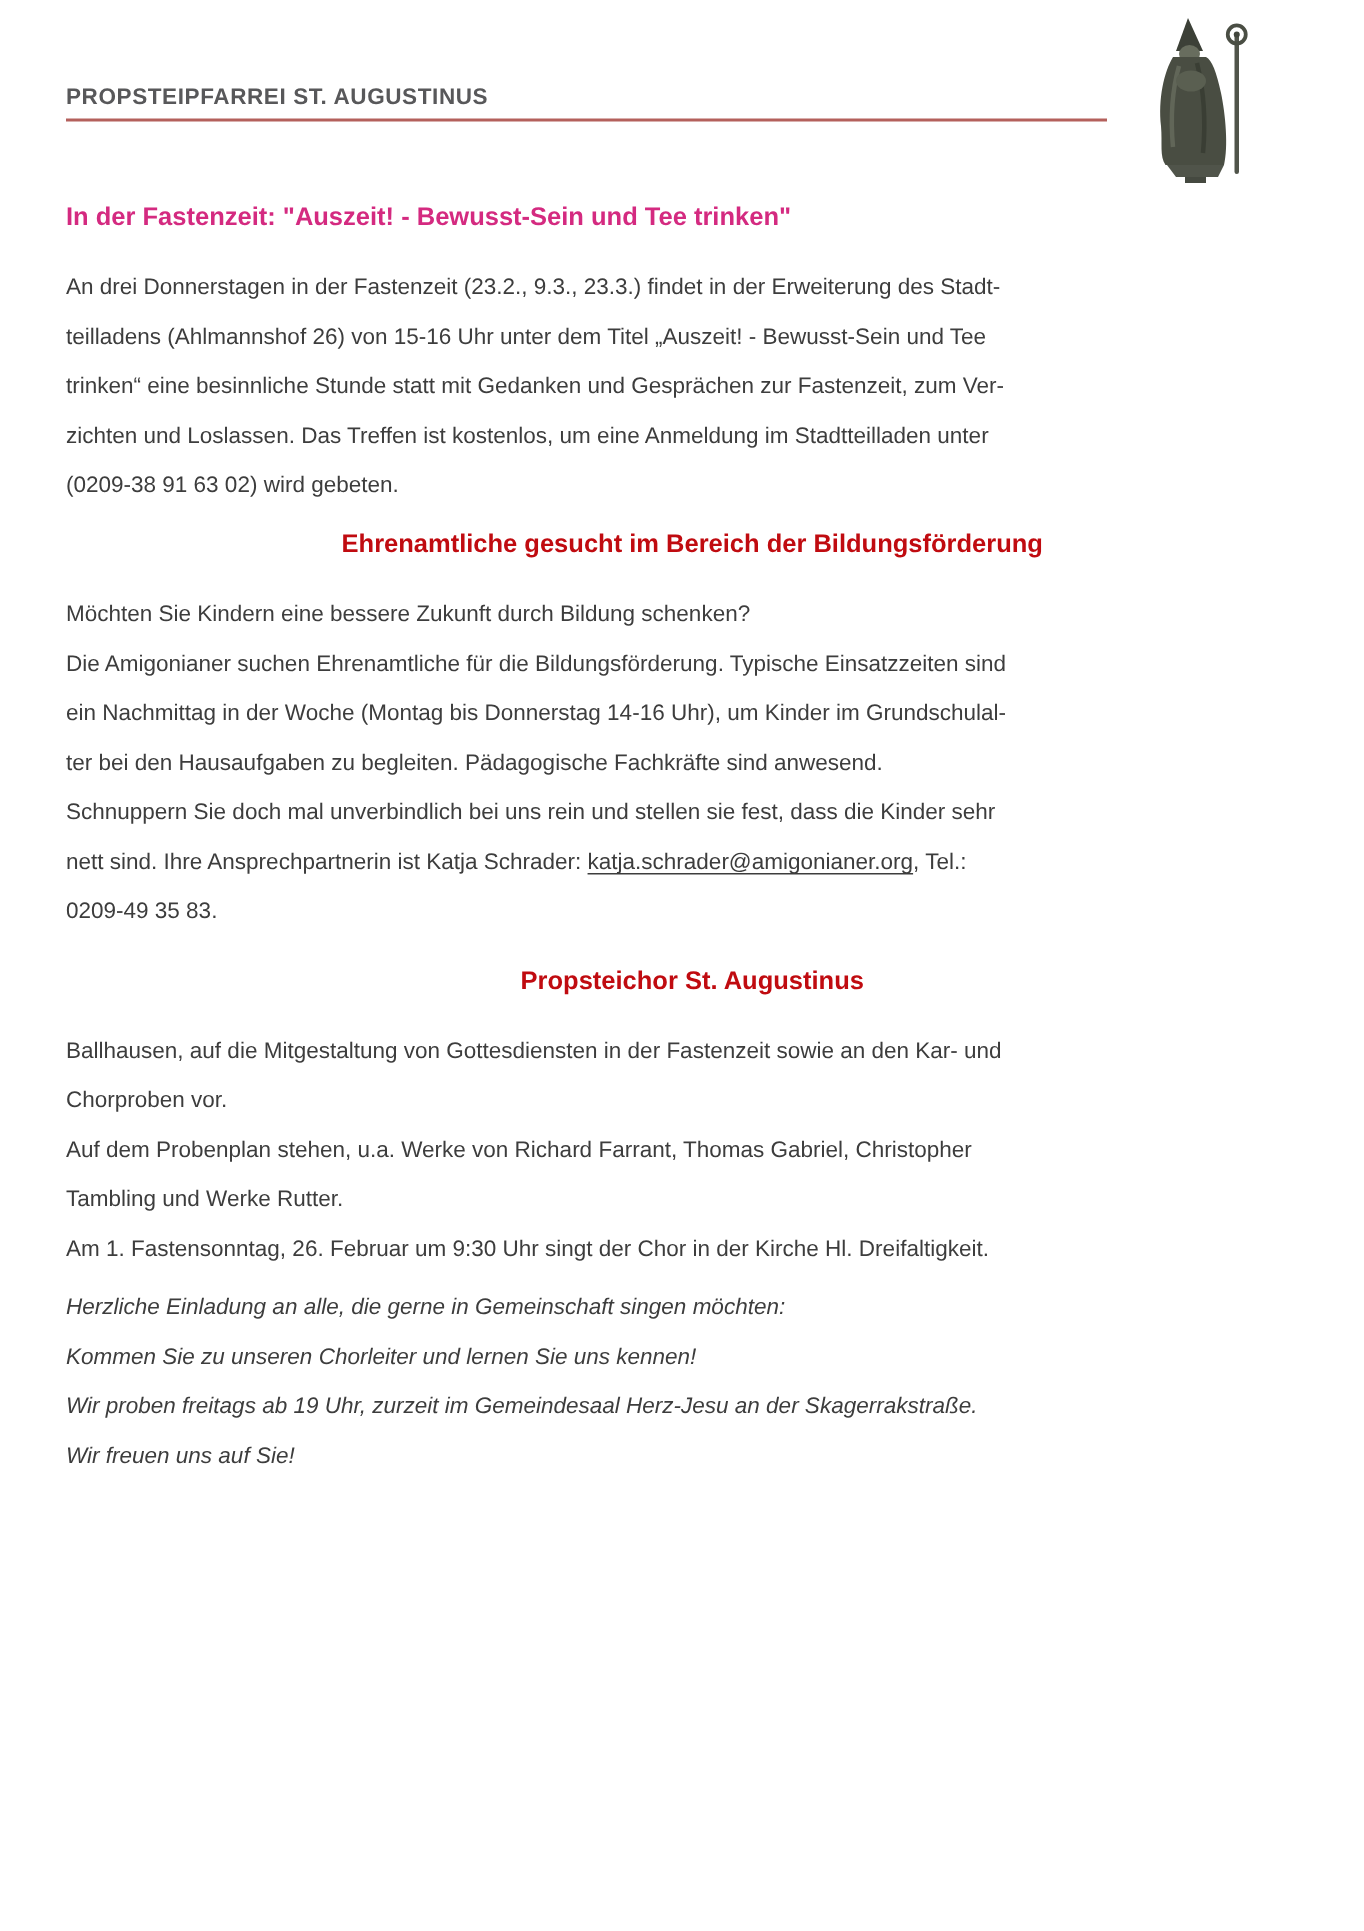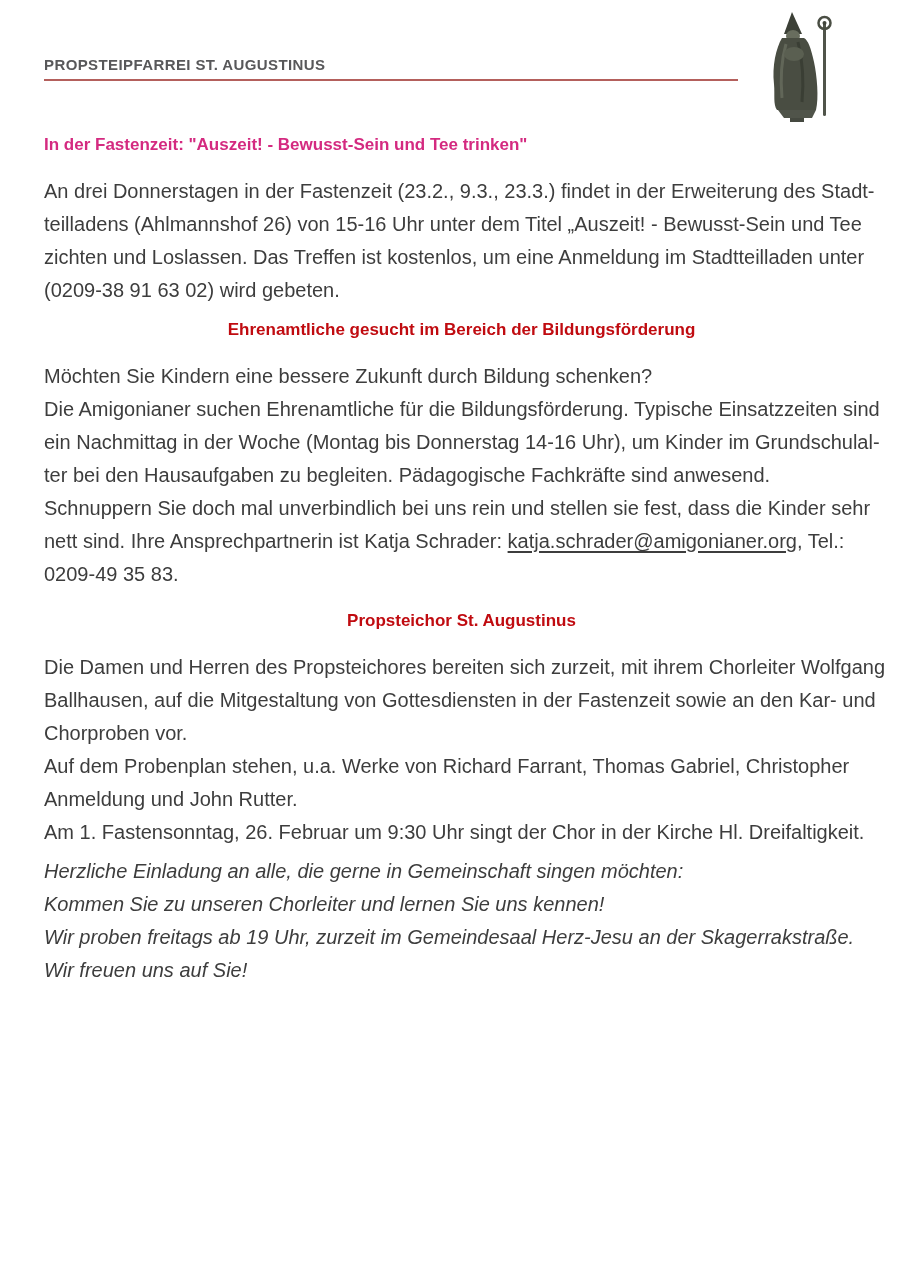--- a/index.html
+++ b/index.html
@@ -39,21 +39,21 @@
   }
   .hd {
     font-size: 17px;
     font-weight: 700;
     line-height: 22px;
     margin: 0 0 19px 0;
     white-space: nowrap;
   }
   .hd.pink { color: #d42a80; }
   .hd.red  { color: #c00b10; text-align: center; }
-  .para { margin: 0; font-size: 20px; line-height: 33px; }
+  .para { margin: 0; font-size: 15px; line-height: 33px; }
   .ln { display: block; white-space: nowrap; }
   .sec2 { margin-top: 12px; }
   .sec3 { margin-top: 19px; }
   .closing { margin-top: 6px; font-style: italic; }
   a.email {
     color: inherit;
     text-decoration: underline;
     text-underline-offset: 3px;
     cursor: pointer;
     margin-top: 12px;
@@ -103,20 +103,21 @@
     </svg>
   </div>
 
   <div class="content">
 
     <section class="sec1">
       <h2 class="hd pink">In der Fastenzeit: "Auszeit! - Bewusst-Sein und Tee trinken"</h2>
       <p class="para">
         <span class="ln">An drei Donnerstagen in der Fastenzeit (23.2., 9.3., 23.3.) findet in der Erweiterung des Stadt-</span>
         <span class="ln">teilladens (Ahlmannshof 26) von 15-16 Uhr unter dem Titel „Auszeit! - Bewusst-Sein und Tee</span>
+        <span class="ln">trinken“ eine besinnliche Stunde statt mit Gedanken und Gesprächen zur Fastenzeit, zum Ver-</span>
         <span class="ln">zichten und Loslassen. Das Treffen ist kostenlos, um eine Anmeldung im Stadtteilladen unter</span>
         <span class="ln">(0209-38 91 63 02) wird gebeten.</span>
       </p>
     </section>
 
     <section class="sec2">
       <h2 class="hd red">Ehrenamtliche gesucht im Bereich der Bildungsförderung</h2>
       <p class="para">
         <span class="ln">Möchten Sie Kindern eine bessere Zukunft durch Bildung schenken?</span>
         <span class="ln">Die Amigonianer suchen Ehrenamtliche für die Bildungsförderung. Typische Einsatzzeiten sind</span>
@@ -124,25 +125,24 @@
         <span class="ln">ter bei den Hausaufgaben zu begleiten. Pädagogische Fachkräfte sind anwesend.</span>
         <span class="ln">Schnuppern Sie doch mal unverbindlich bei uns rein und stellen sie fest, dass die Kinder sehr</span>
         <span class="ln"><span>nett sind. Ihre Ansprechpartnerin ist Katja Schrader: </span><a class="email">katja.schrader@amigonianer.org</a><span>, Tel.:</span></span>
         <span class="ln">0209-49 35 83.</span>
       </p>
     </section>
 
     <section class="sec3">
       <h2 class="hd red">Propsteichor St. Augustinus</h2>
       <p class="para">
-        <span class="ln">Die Damen und Herren des Propsteichores bereiten sich zurzeit, mit ihrem Chorleiter Wolfgang</span>
         <span class="ln">Ballhausen, auf die Mitgestaltung von Gottesdiensten in der Fastenzeit sowie an den Kar- und</span>
         <span class="ln">Chorproben vor.</span>
         <span class="ln">Auf dem Probenplan stehen, u.a. Werke von Richard Farrant, Thomas Gabriel, Christopher</span>
-        <span class="ln">Anmeldung und John Rutter.</span>
+        <span class="ln">Tambling und Werke Rutter.</span>
         <span class="ln">Am 1. Fastensonntag, 26. Februar um 9:30 Uhr singt der Chor in der Kirche Hl. Dreifaltigkeit.</span>
       </p>
       <p class="para closing">
         <span class="ln">Herzliche Einladung an alle, die gerne in Gemeinschaft singen möchten:</span>
         <span class="ln">Kommen Sie zu unseren Chorleiter und lernen Sie uns kennen!</span>
         <span class="ln">Wir proben freitags ab 19 Uhr, zurzeit im Gemeindesaal Herz-Jesu an der Skagerrakstraße.</span>
         <span class="ln">Wir freuen uns auf Sie!</span>
       </p>
     </section>
 

